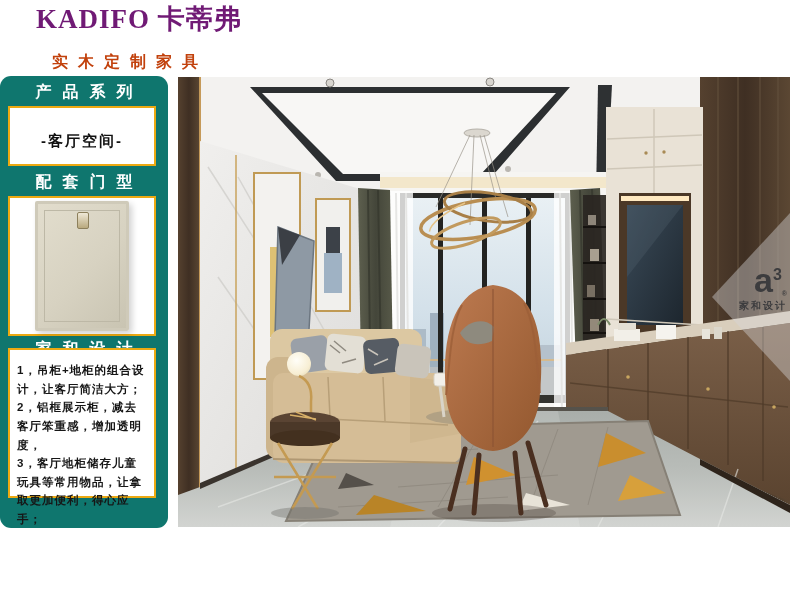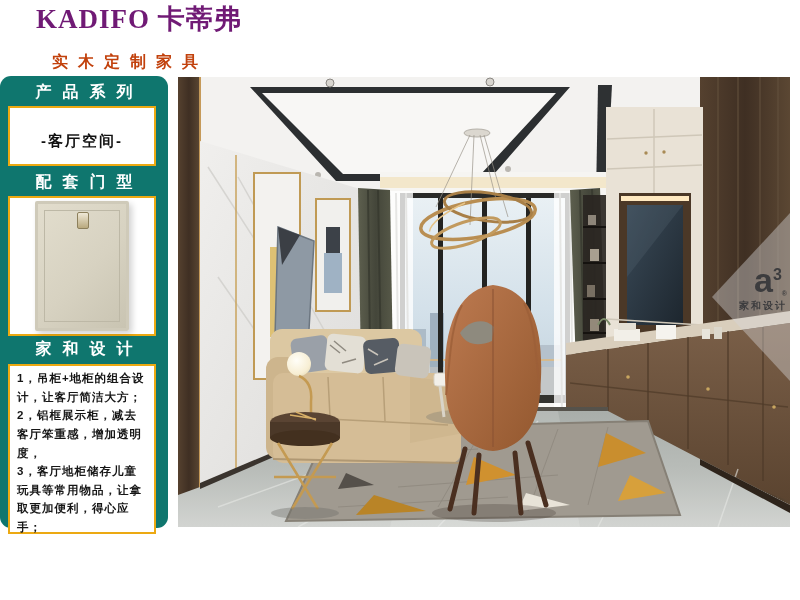--- a/index.html
+++ b/index.html
@@ -12,21 +12,21 @@
   .brand-tagline{margin-top:15px;margin-left:16px;font-size:16px;font-weight:bold;color:#c2410c;letter-spacing:10px;white-space:nowrap;}
 
   
   .sidebar{position:absolute;left:0;top:76px;width:168px;height:452px;background:#0f766e;border-radius:11px;}
   .side-title{position:absolute;left:0;width:168px;text-align:center;color:#fff;font-weight:bold;font-size:16px;letter-spacing:11px;padding-left:11px;box-sizing:border-box;white-space:nowrap;}
   .t1{top:6px;} .t2{top:96px;} .t3{top:263px;}
   .gold-box{position:absolute;left:8px;width:148px;background:#fff;border:2px solid #eca912;box-sizing:border-box;}
   .box1{top:30px;height:60px;display:flex;align-items:center;justify-content:center;}
   .box1 .series-label{font-size:15px;font-weight:bold;color:#111;letter-spacing:2px;margin-top:10px;}
   .box2{top:120px;height:140px;display:flex;align-items:center;justify-content:center;}
-  .box3{top:288px;height:170px;padding:3px 7px;}
+  .box3{top:272px;height:150px;padding:11px 7px;}
   .sellpoints{font-size:11.5px;font-weight:bold;color:#161616;line-height:1.62;letter-spacing:1px;white-space:pre-line;}
 
   
   .door{position:relative;width:88px;height:124px;background:linear-gradient(135deg,#e2ddcd 0%,#d7d2c1 55%,#c9c4b2 100%);border:3px solid #cfcab9;border-radius:2px;box-shadow:3px 3px 6px rgba(0,0,0,.18);}
   .door-inner{position:absolute;left:6px;top:6px;right:6px;bottom:6px;border:1px solid #bdb8a6;}
   .door-handle{position:absolute;left:50%;top:8px;width:10px;height:15px;margin-left:-5px;background:linear-gradient(#efe8d6,#b9a97e);border:1px solid #8d805c;border-radius:2px;}
 
   
   .photo{position:absolute;left:178px;top:77px;width:612px;height:450px;overflow:hidden;background:#c9cbc7;}
   .photo svg{display:block;}

